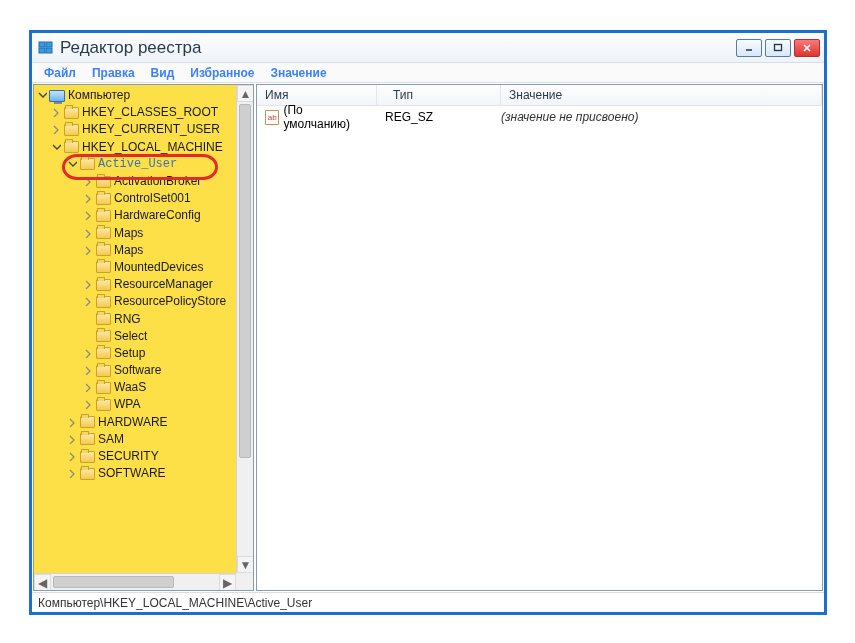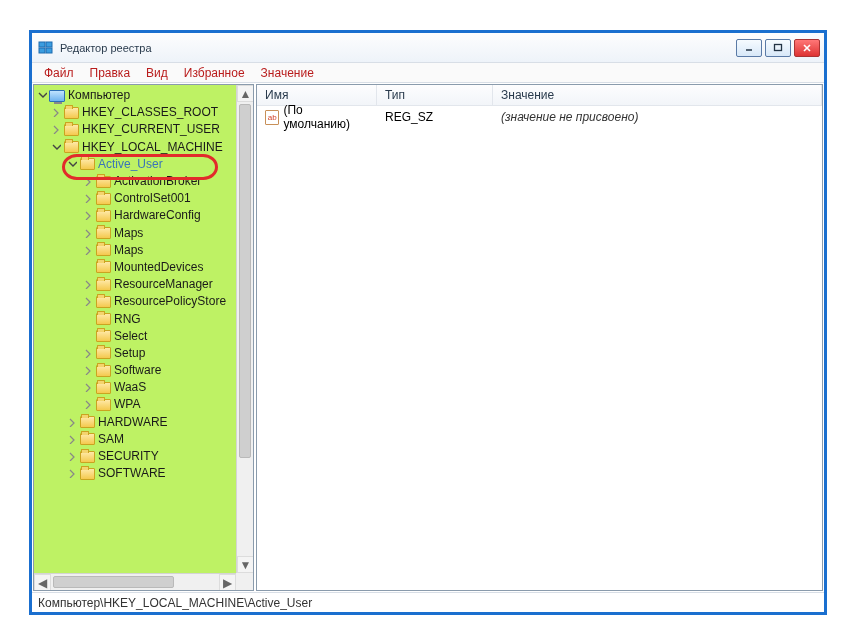--- a/index.html
+++ b/index.html
@@ -30,21 +30,21 @@
     padding: 0 4px 0 6px;
   }
   .titlebar .app-icon {
     width: 16px; height: 16px;
     margin-right: 6px;
     display: inline-flex;
   }
   .titlebar .title-text {
     flex: 1;
     color: #2a3b4d;
-    font-size: 11px;
+    font-size: 17px;
   }
   .win-buttons { display: flex; gap: 3px; }
   .win-btn {
     width: 26px; height: 18px;
     border: 1px solid #5a7aa6;
     border-radius: 2px;
     display: flex; align-items: center; justify-content: center;
     background: linear-gradient(#f6fbff,#d8e8f8);
   }
   .win-btn.close { background: linear-gradient(#f77, #d33); border-color: #a33;}
@@ -53,35 +53,36 @@
   .menubar {
     height: 20px;
     display: flex;
     align-items: center;
     padding: 0 4px;
     border-bottom: 1px solid #d8dee6;
     background: #fafafa;
   }
   .menubar .menu-item {
     padding: 1px 8px;
-    color: #b91c1c;
+    color: #3b82f6;
+    font-weight: bold;
   }
   
   .body-area {
     flex: 1;
     display: flex;
     position: relative;
     overflow: hidden;
   }
   
   .tree-panel {
     width: 221px;
     border: 1px solid #8a9bac;
     margin: 1px 0 1px 1px;
-    background: #bef264;
+    background: #fde047;
     display: flex;
     flex-direction: column;
     position: relative;
   }
   .tree-scroll {
     flex: 1;
     overflow: hidden;
     position: relative;
   }
   .tree {
@@ -103,20 +104,21 @@
     font-size: 10px;
   }
   .tree-row .icon {
     width: 16px; height: 14px;
     margin-right: 3px;
     display: inline-flex; align-items:center; justify-content:center;
   }
   .tree-row .label { color: #1a1a1a; }
   .tree-row.selected .label {
     color: #3a74b8;
+    font-family: Liberation Mono, monospace;
   }
   
   .folder-icn {
     width: 15px; height: 12px;
     background: linear-gradient(#ffe9a8,#f4c94e);
     border: 1px solid #caa320;
     border-radius: 1px;
     position: relative;
   }
   .folder-icn:before {
@@ -179,21 +181,21 @@
     display:flex;
     border-bottom:1px solid #e2e6ec;
     background:linear-gradient(#fdfdfe,#f2f5f9);
   }
   .list-header .col {
     padding: 3px 8px;
     border-right:1px solid #e2e6ec;
     color:#2a3b4d;
   }
   .col-name{ width:120px;}
-  .col-type{ width:116px;}
+  .col-type{ width:116px;margin-left:8px;}
   .col-value{ flex:1; border-right:none; }
   .list-body { padding-top:2px; }
   .list-row {
     display:flex; align-items:center; height:18px;
   }
   .list-row .cell { padding: 0 8px; }
   .cell-name{ width:120px; display:flex; align-items:center; gap:4px;}
   .cell-type{ width:116px;}
   .cell-value{ flex:1; font-style:italic; color:#333;}
   .value-icn{

